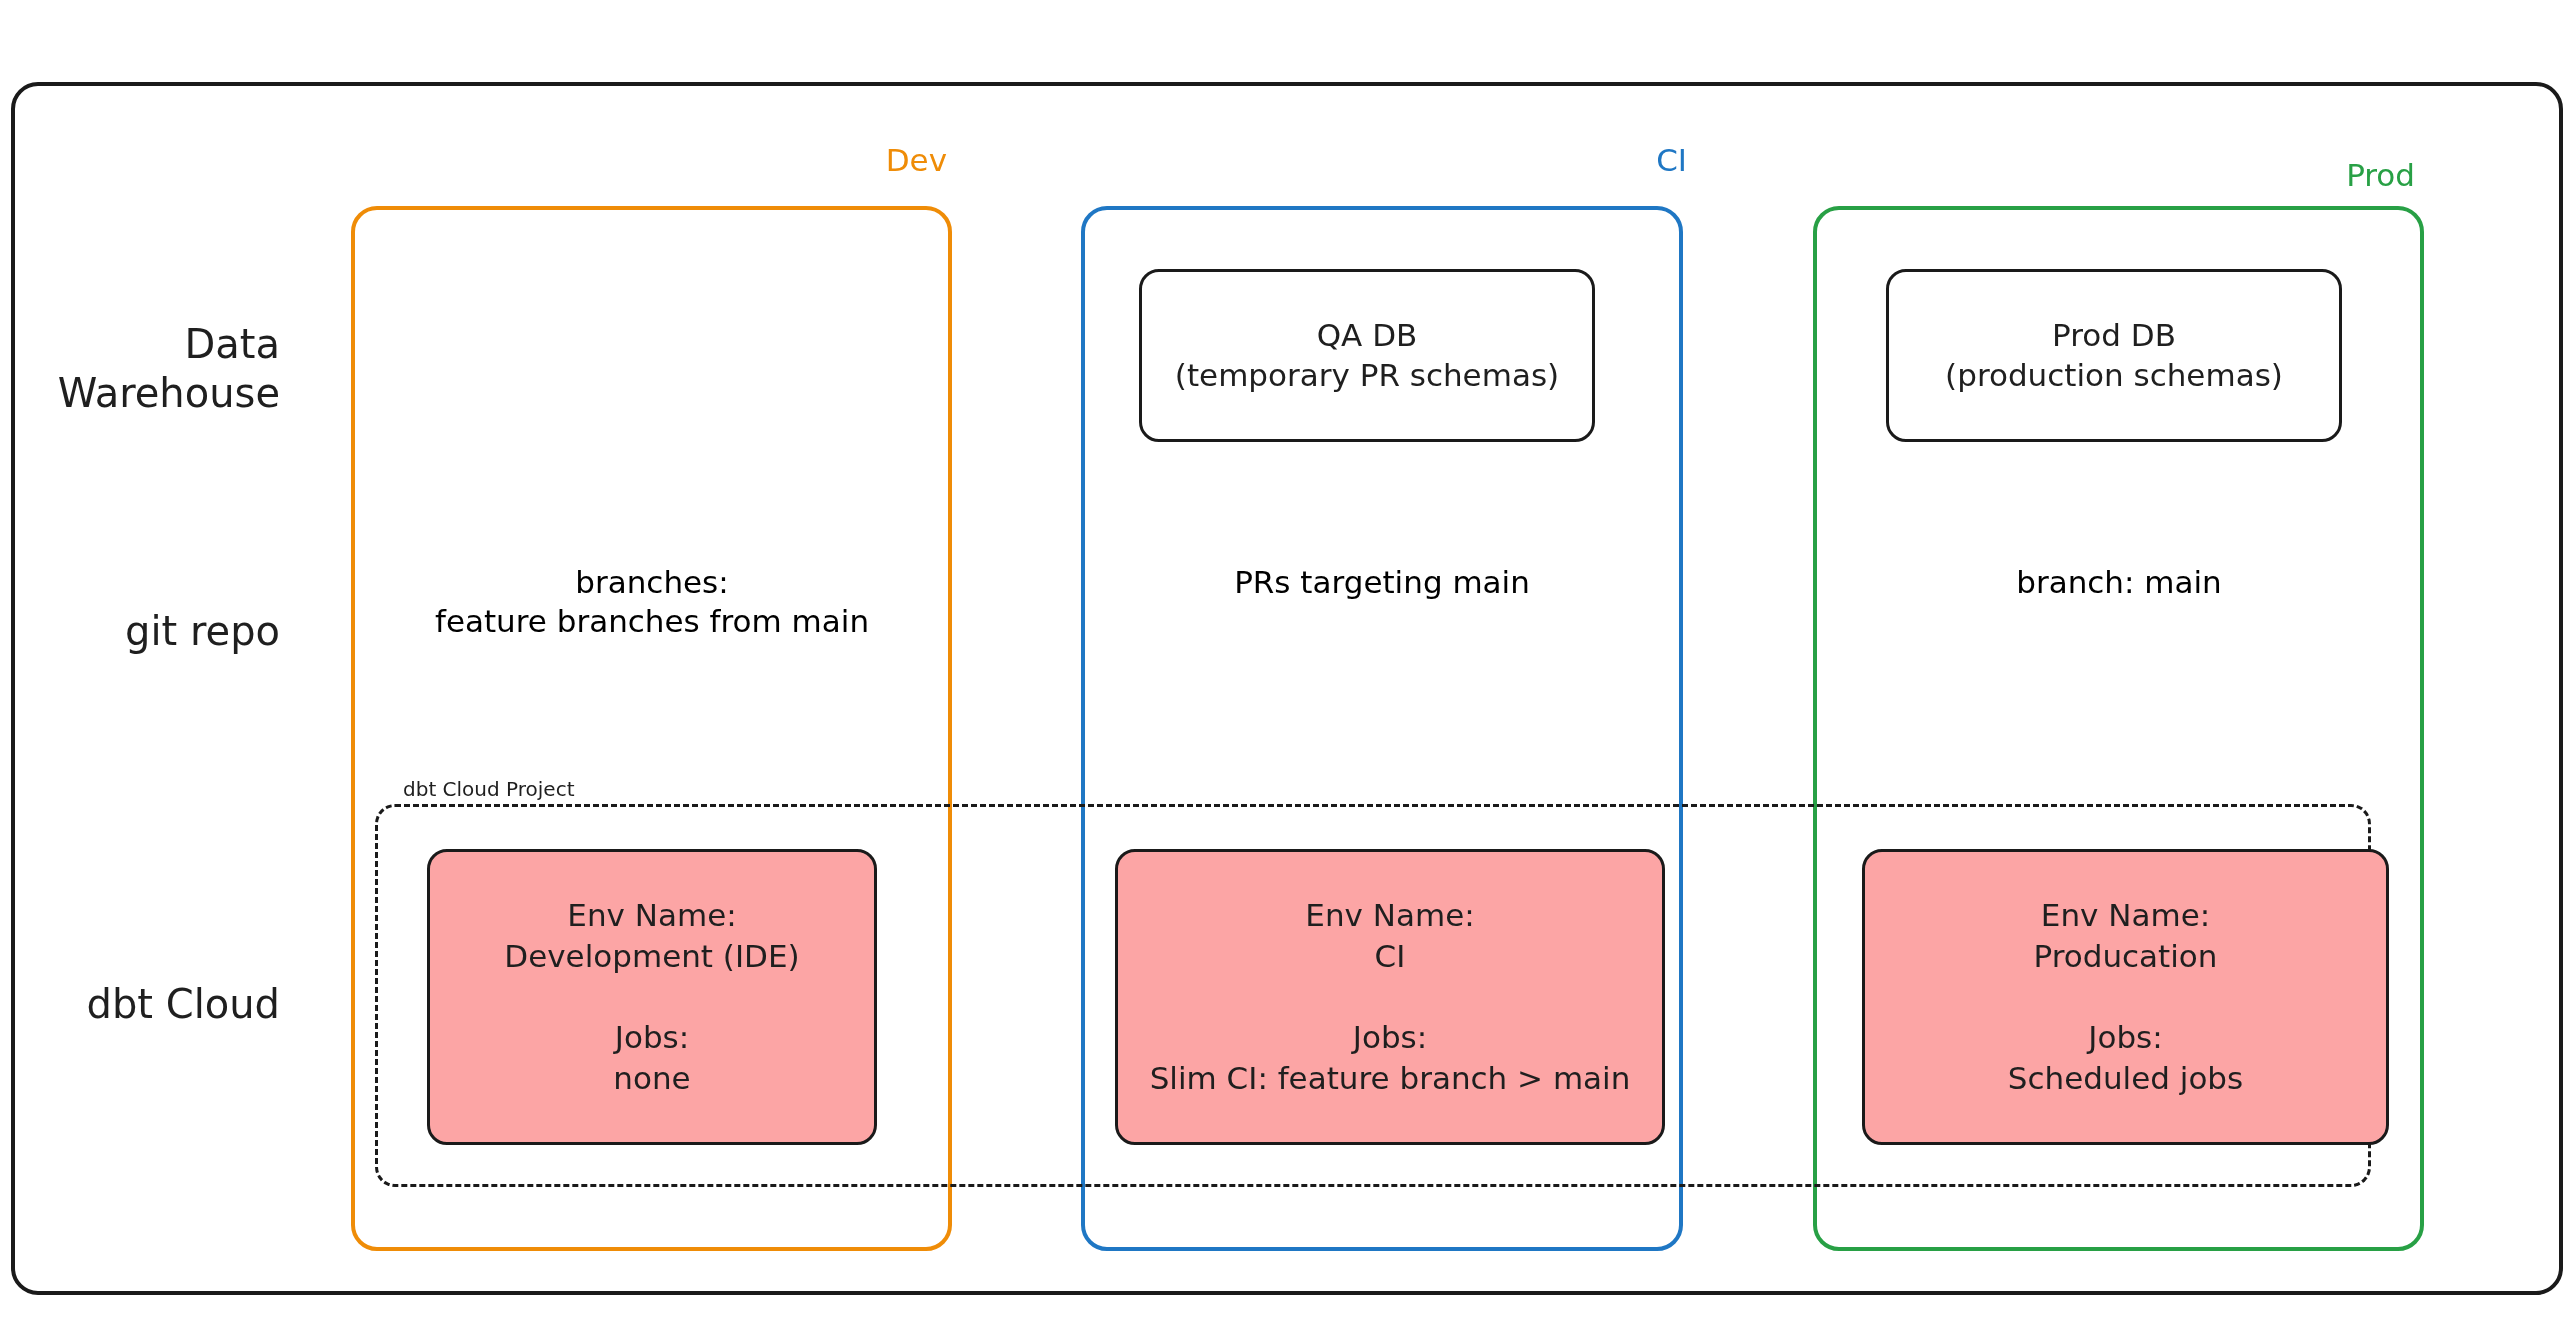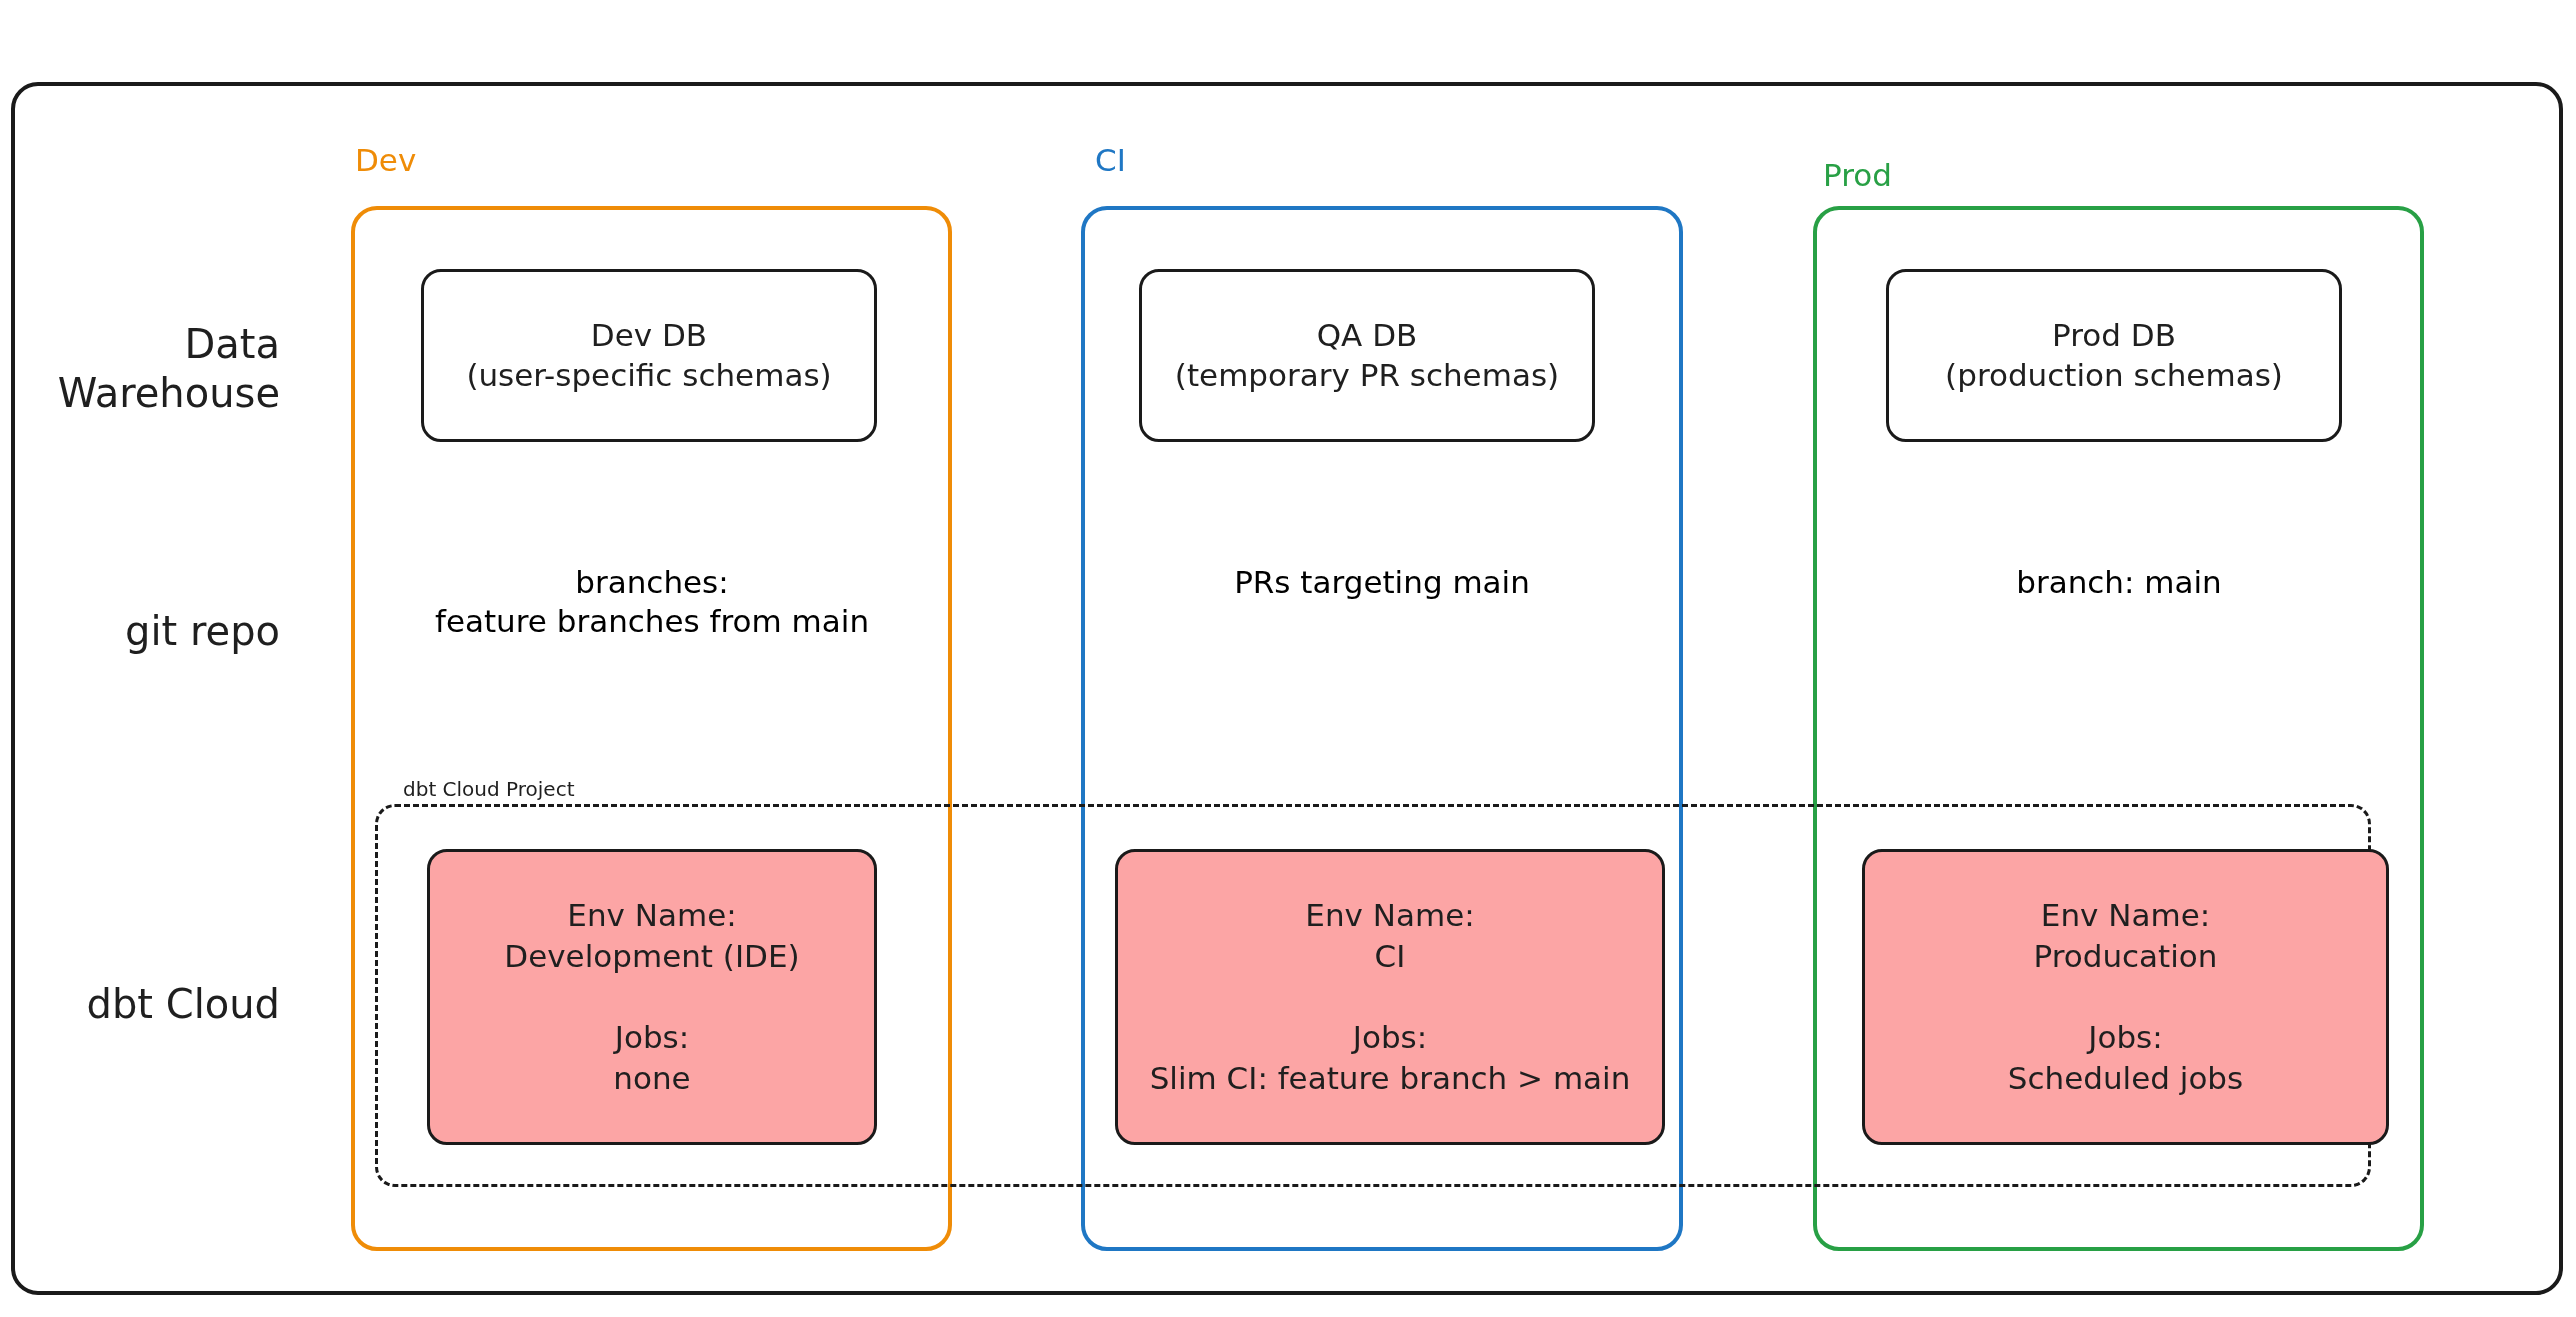--- a/index.html
+++ b/index.html
@@ -41,21 +41,21 @@
     border: 4.1px solid #1a1a1a;
     border-radius: 27px;
     box-sizing: border-box;
     background: transparent;
   }
   
   .col-header {
     position: absolute;
     top: 142px;
     font-size: 31px;
-    text-align: left;
+    text-align: right;
     white-space: nowrap;
   }
   .col-header.dev  { left: 355px;  width: 592px; color: #ef8c07; }
   .col-header.ci   { left: 1095px; width: 592px; color: #1f77c4; }
   .col-header.prod { left: 1823px; width: 592px; color: #28a045; margin-top: 15px; }
 
   
   .env-col {
     position: absolute;
     top: 206px;
@@ -191,24 +191,20 @@
 
   <div class="env-col dev"></div>
   <div class="env-col ci"></div>
   <div class="env-col prod"></div>
 
   <div class="row-label warehouse">Data
 Warehouse</div>
   <div class="row-label git">git repo</div>
   <div class="row-label cloud">dbt Cloud</div>
 
-  <div class="db-box dev">
-    <div class="db-text">Dev DB
-(user-specific schemas)</div>
-  </div>
   <div class="db-box ci">
     <div class="db-text">QA DB
 (temporary PR schemas)</div>
   </div>
   <div class="db-box prod">
     <div class="db-text">Prod DB
 (production schemas)</div>
   </div>
 
   <div class="git-cell dev">branches:

